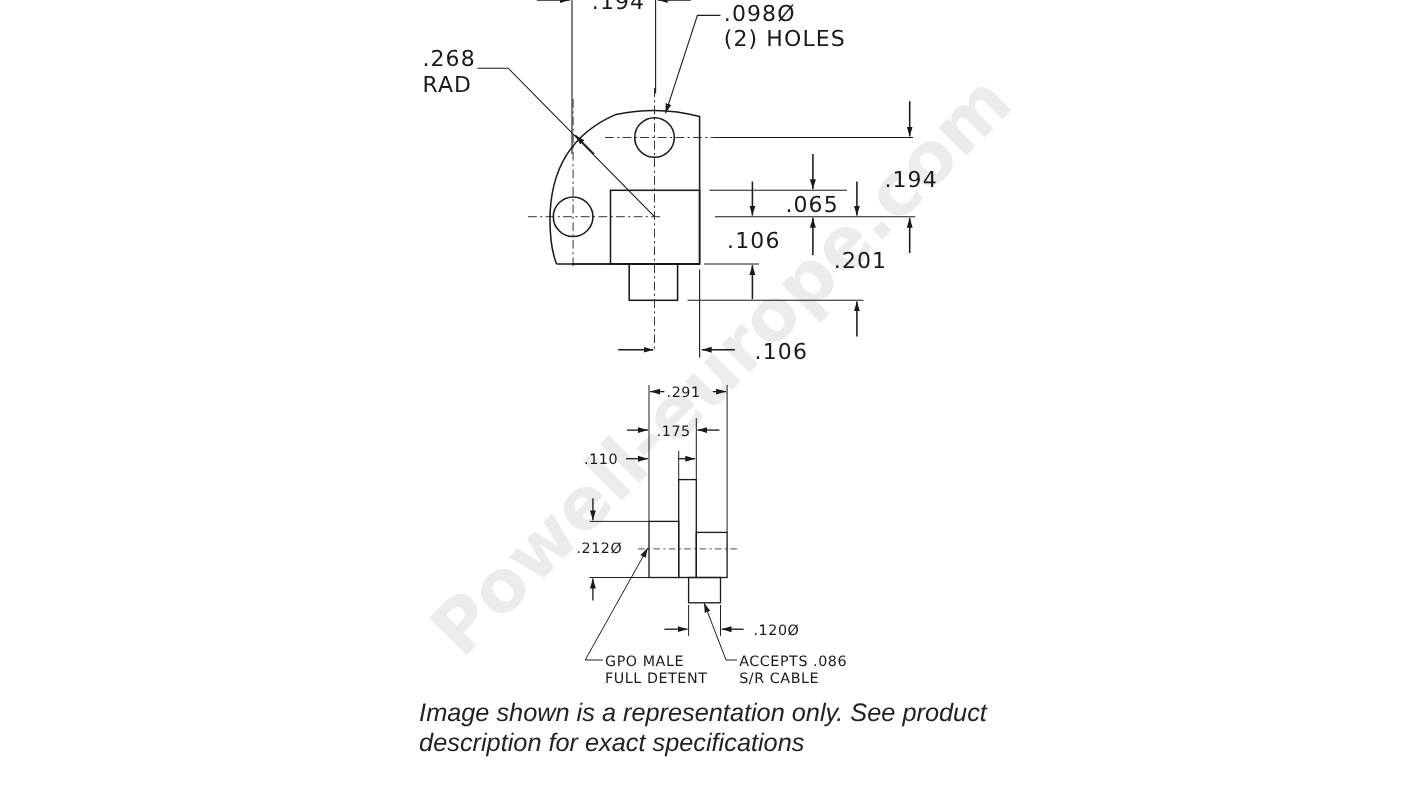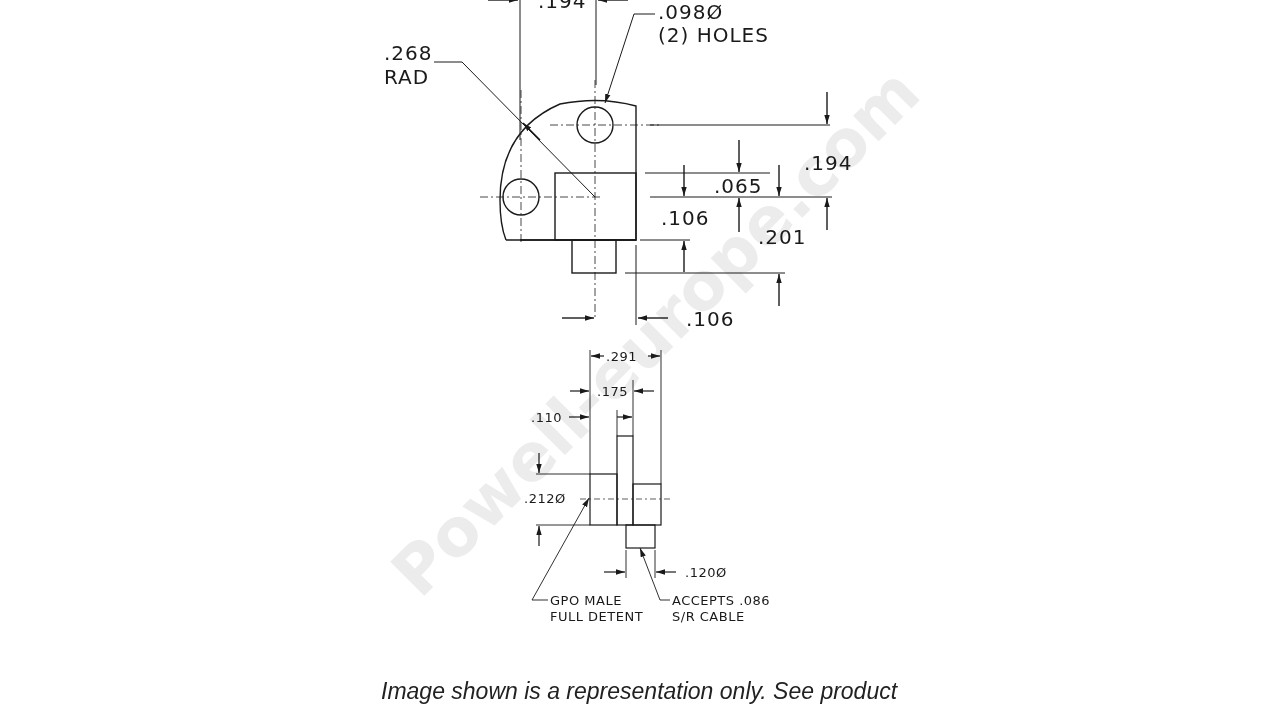--- a/index.html
+++ b/index.html
@@ -2,21 +2,21 @@
 <html><head>
 <meta charset="utf-8">
 <style>
   html, body { margin: 0; padding: 0; background: #ffffff; }
   body { width: 1280px; height: 720px; position: relative; overflow: hidden; font-family: "DejaVu Sans", sans-serif; }
   #drawing { position: absolute; left: 0; top: 0; width: 1280px; height: 720px; }
   .dim { font-family: "DejaVu Sans", sans-serif; fill: #1a1a1a; }
   .big { font-size: 20px; letter-spacing: 1px; }
   .small { font-size: 13px; letter-spacing: 0.5px; }
   .watermark { font-family: "DejaVu Sans", sans-serif; font-weight: bold; font-size: 66px; fill: #ececec; }
-  .caption { position: absolute; left: 381px; top: 633px; width: 560px; font-family: "Liberation Sans", sans-serif; font-style: italic; font-size: 23px; line-height: 28px; color: #222222; margin-top: 44px; }
+  .caption { position: absolute; left: 381px; top: 633px; width: 560px; font-family: "Liberation Sans", sans-serif; font-style: italic; font-size: 23px; line-height: 28px; color: #222222; }
 </style>
 </head>
 <body>
 
 <svg id="drawing" viewBox="0 0 1280 720" xmlns="http://www.w3.org/2000/svg">
   <defs>
     <marker id="arr" viewBox="0 0 10 10" refX="10" refY="5" markerWidth="9" markerHeight="9" orient="auto-start-reverse" markerUnits="userSpaceOnUse">
       <path d="M0,2 L10,5 L0,8 z" fill="#1a1a1a"></path>
     </marker>
   </defs>
@@ -133,13 +133,14 @@
     <text class="dim small" x="685" y="577">.120Ø</text>
     <text class="dim small" x="550" y="605">GPO MALE</text>
     <text class="dim small" x="550" y="621">FULL DETENT</text>
     <text class="dim small" x="672" y="605">ACCEPTS .086</text>
     <text class="dim small" x="672" y="621">S/R CABLE</text>
   </g>
 </svg>
 
 <div class="caption">
   <div>Image shown is a representation only. See product</div>
+  <div>description for exact specifications</div>
 </div>
 
 </body></html>

